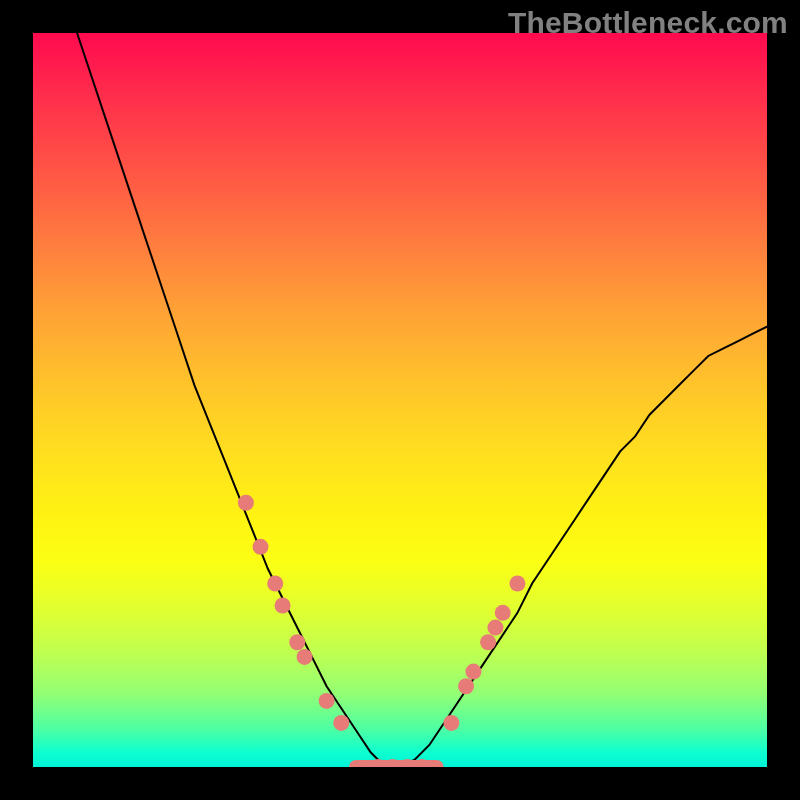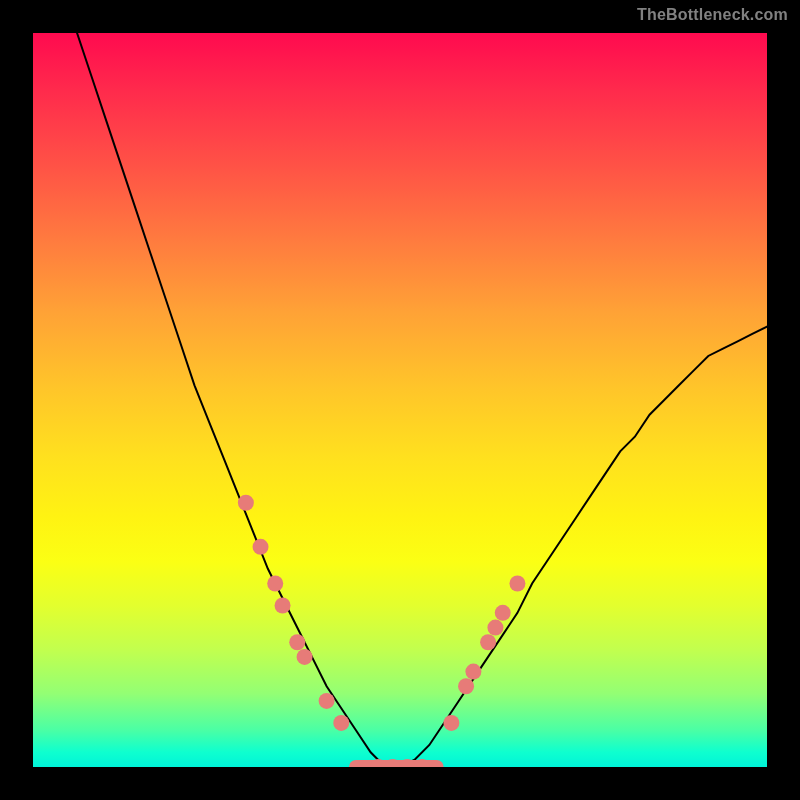--- a/index.html
+++ b/index.html
@@ -8,21 +8,21 @@
     width: 800px;
     height: 800px;
     position: relative;
     background: #000;
   }
   .watermark {
     position: absolute;
     top: 6px;
     right: 12px;
     font-family: Arial, Helvetica, sans-serif;
-    font-size: 16px;
+    font-size: 30px;
     font-weight: bold;
     color: #818181;
     letter-spacing: 0.2px;
     z-index: 10;
     text-align: right;
   }
   .plot-area {
     position: absolute;
     left: 33px;
     top: 33px;

